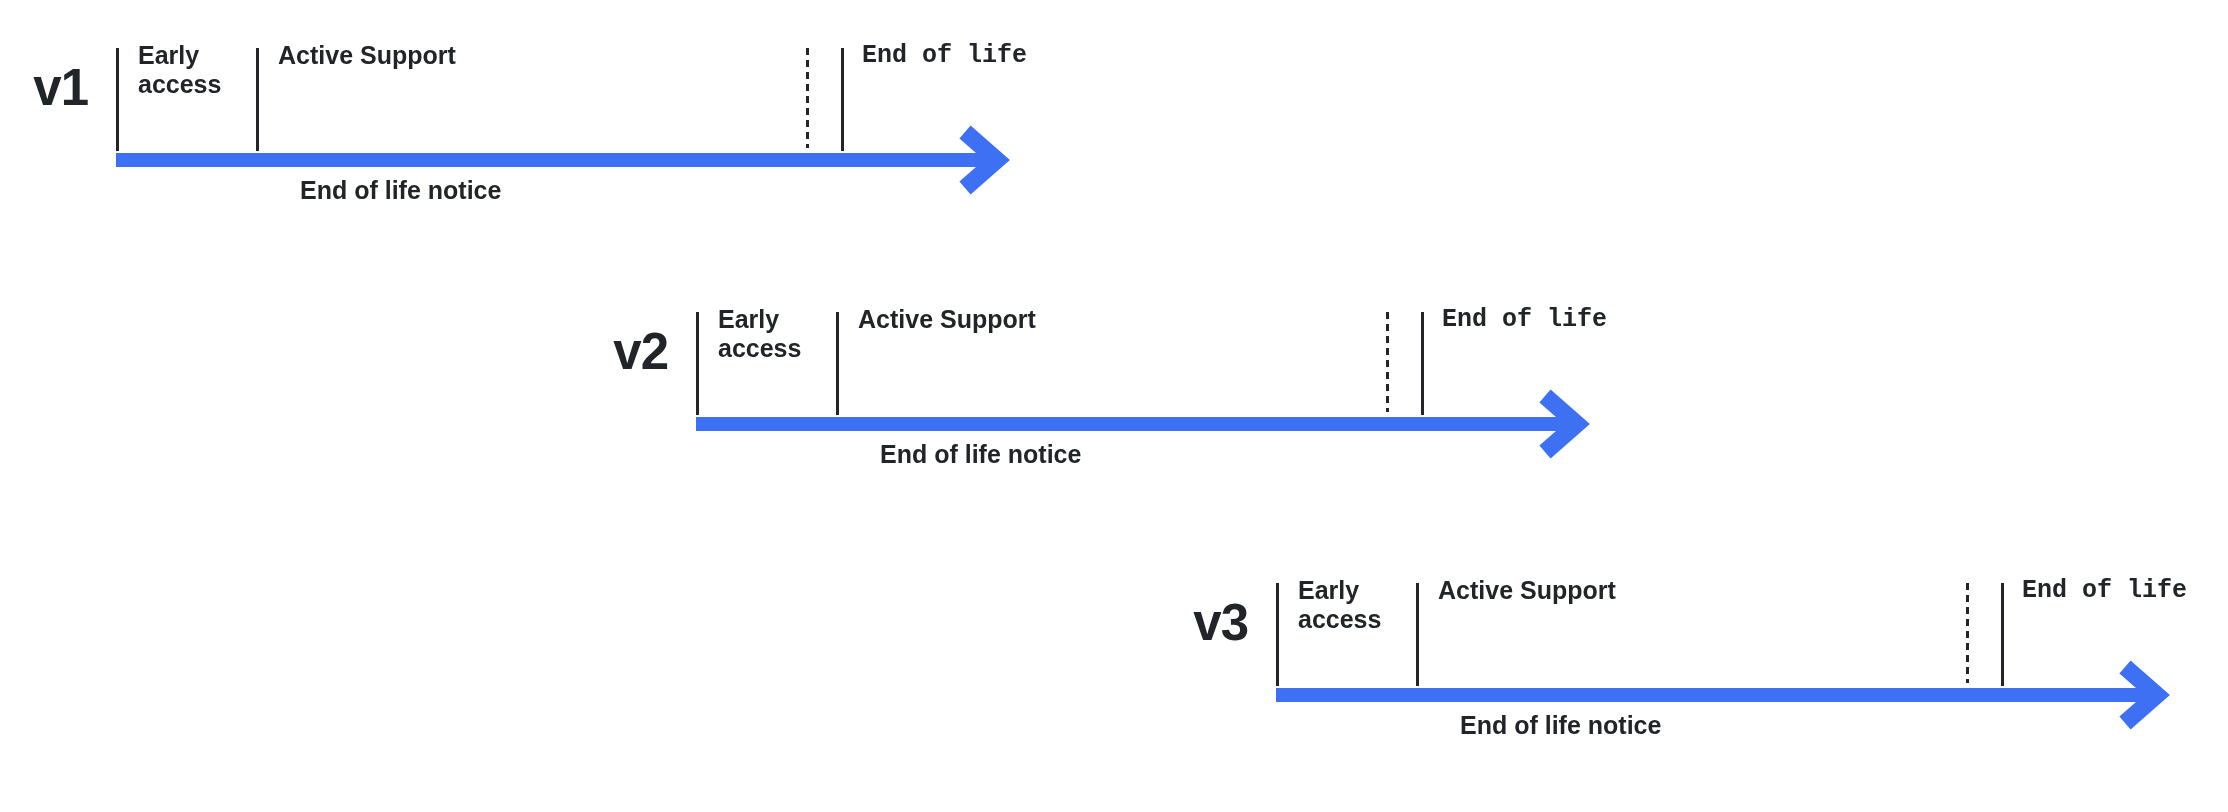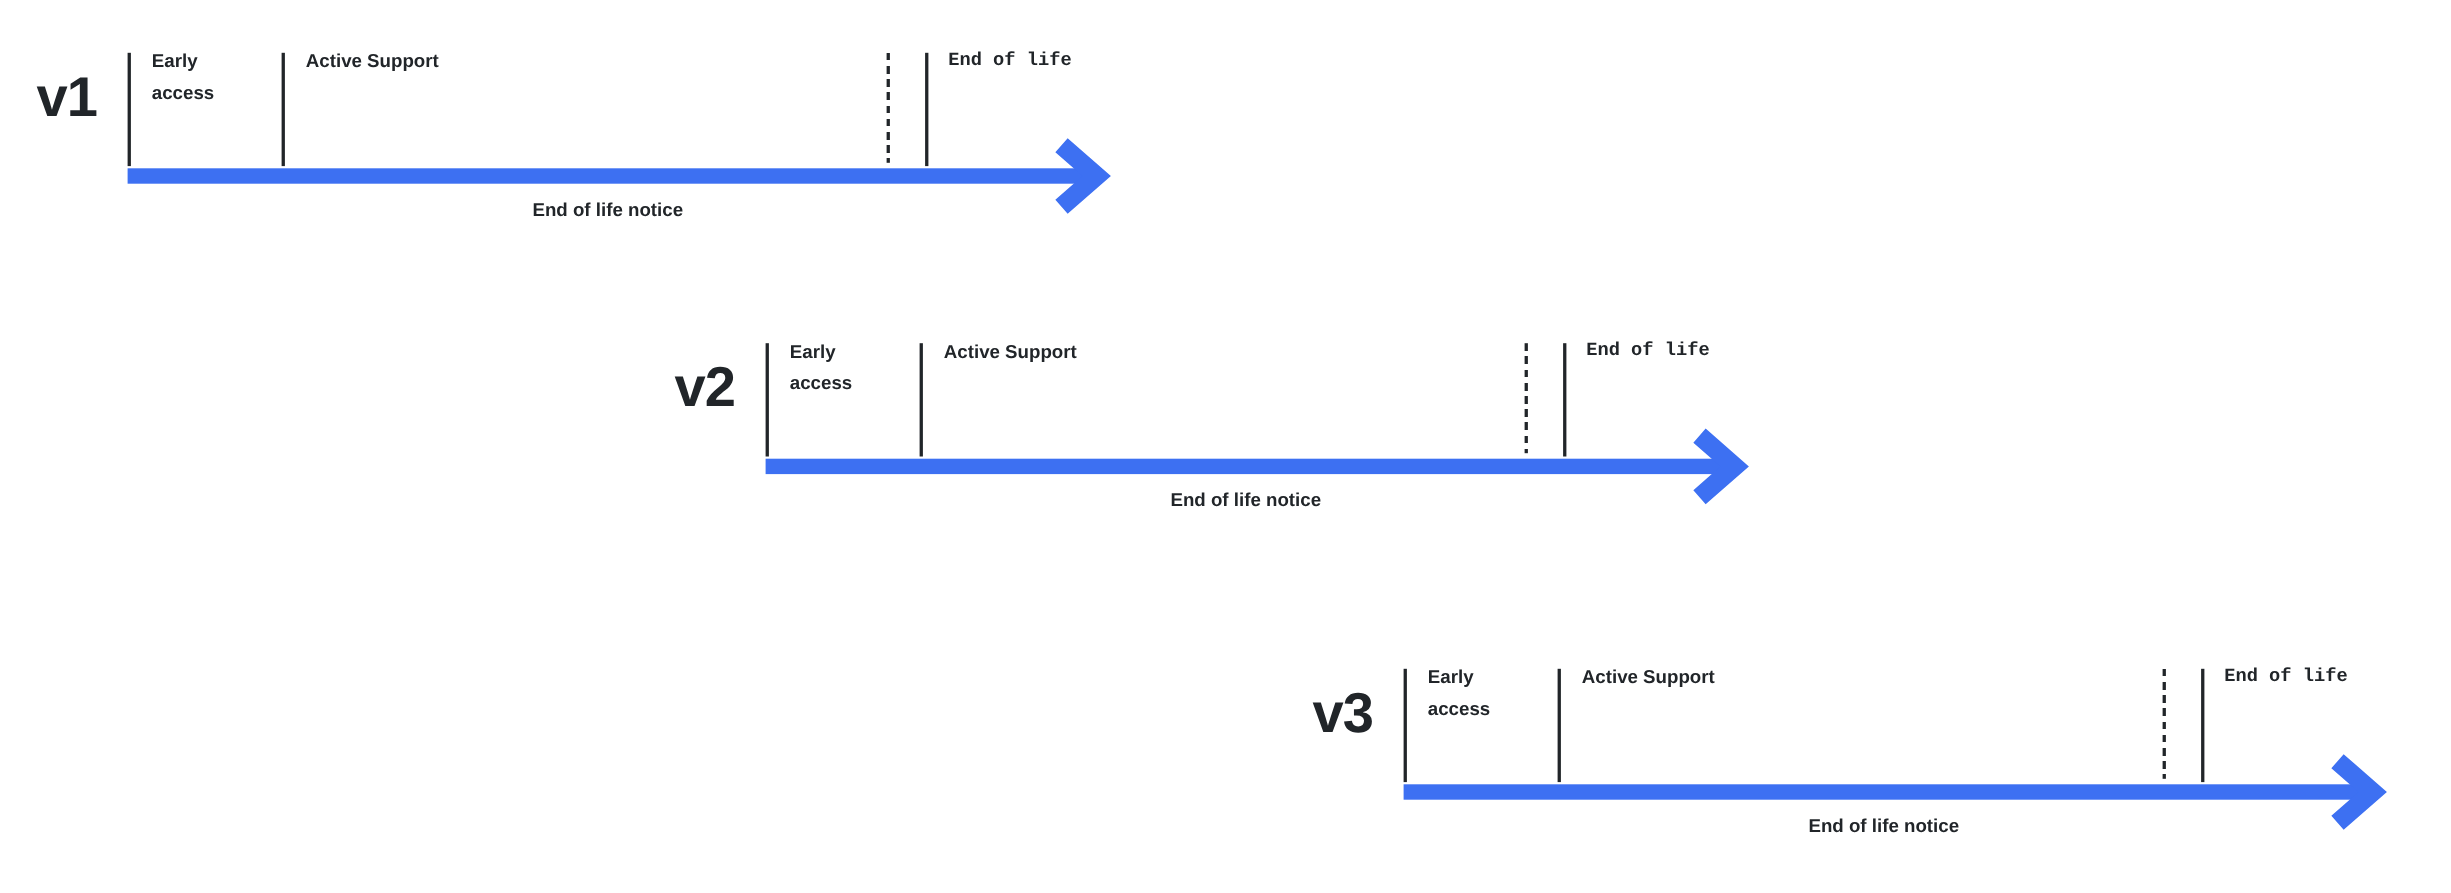--- a/index.html
+++ b/index.html
@@ -16,21 +16,21 @@
     font-family: "Liberation Sans", "DejaVu Sans", sans-serif;
     color: #212529;
   }
   .timeline {
     position: absolute;
     width: 1030px;
     height: 215px;
   }
   .t1 { left: 0px;    top: 0px;   }
   .t2 { left: 580px;  top: 264px; }
-  .t3 { left: 1160px; top: 560px; }
+  .t3 { left: 1160px; top: 535px; }
 
   .version {
     position: absolute;
     left: 0px;
     top: 62px;
     width: 88px;
     text-align: right;
     font-size: 51px;
     line-height: 1.0;
     font-weight: 700;
@@ -51,21 +51,21 @@
     left: 806px;
     height: 100px;
     background: repeating-linear-gradient(
       to bottom,
       #212529 0px, #212529 7px,
       transparent 7px, transparent 12px
     );
   }
   .label {
     position: absolute;
-    font-size: 17px;
+    font-size: 25px;
     line-height: 29px;
     font-weight: 700;
     color: #212529;
   }
   .label.phase { top: 41px; }
   .label.early  { left: 138px; width: 100px; }
   .label.active { left: 278px; white-space: nowrap; }
   .label.eol    { left: 862px; white-space: nowrap; font-family: Liberation Mono, monospace; }
   .bar {
     position: absolute;
@@ -86,21 +86,21 @@
     fill: none;
     stroke: #3D70F2;
     stroke-width: 17;
     stroke-linecap: butt;
     stroke-linejoin: miter;
   }
   .label.notice {
     left: 300px;
     width: 505px;
     top: 176px;
-    text-align: center;
+    text-align: left;
     white-space: nowrap;
   }
 </style>
 </head>
 <body>
 
 <div class="stage">
 
   <div class="timeline t1">
     <div class="version">v1</div>

